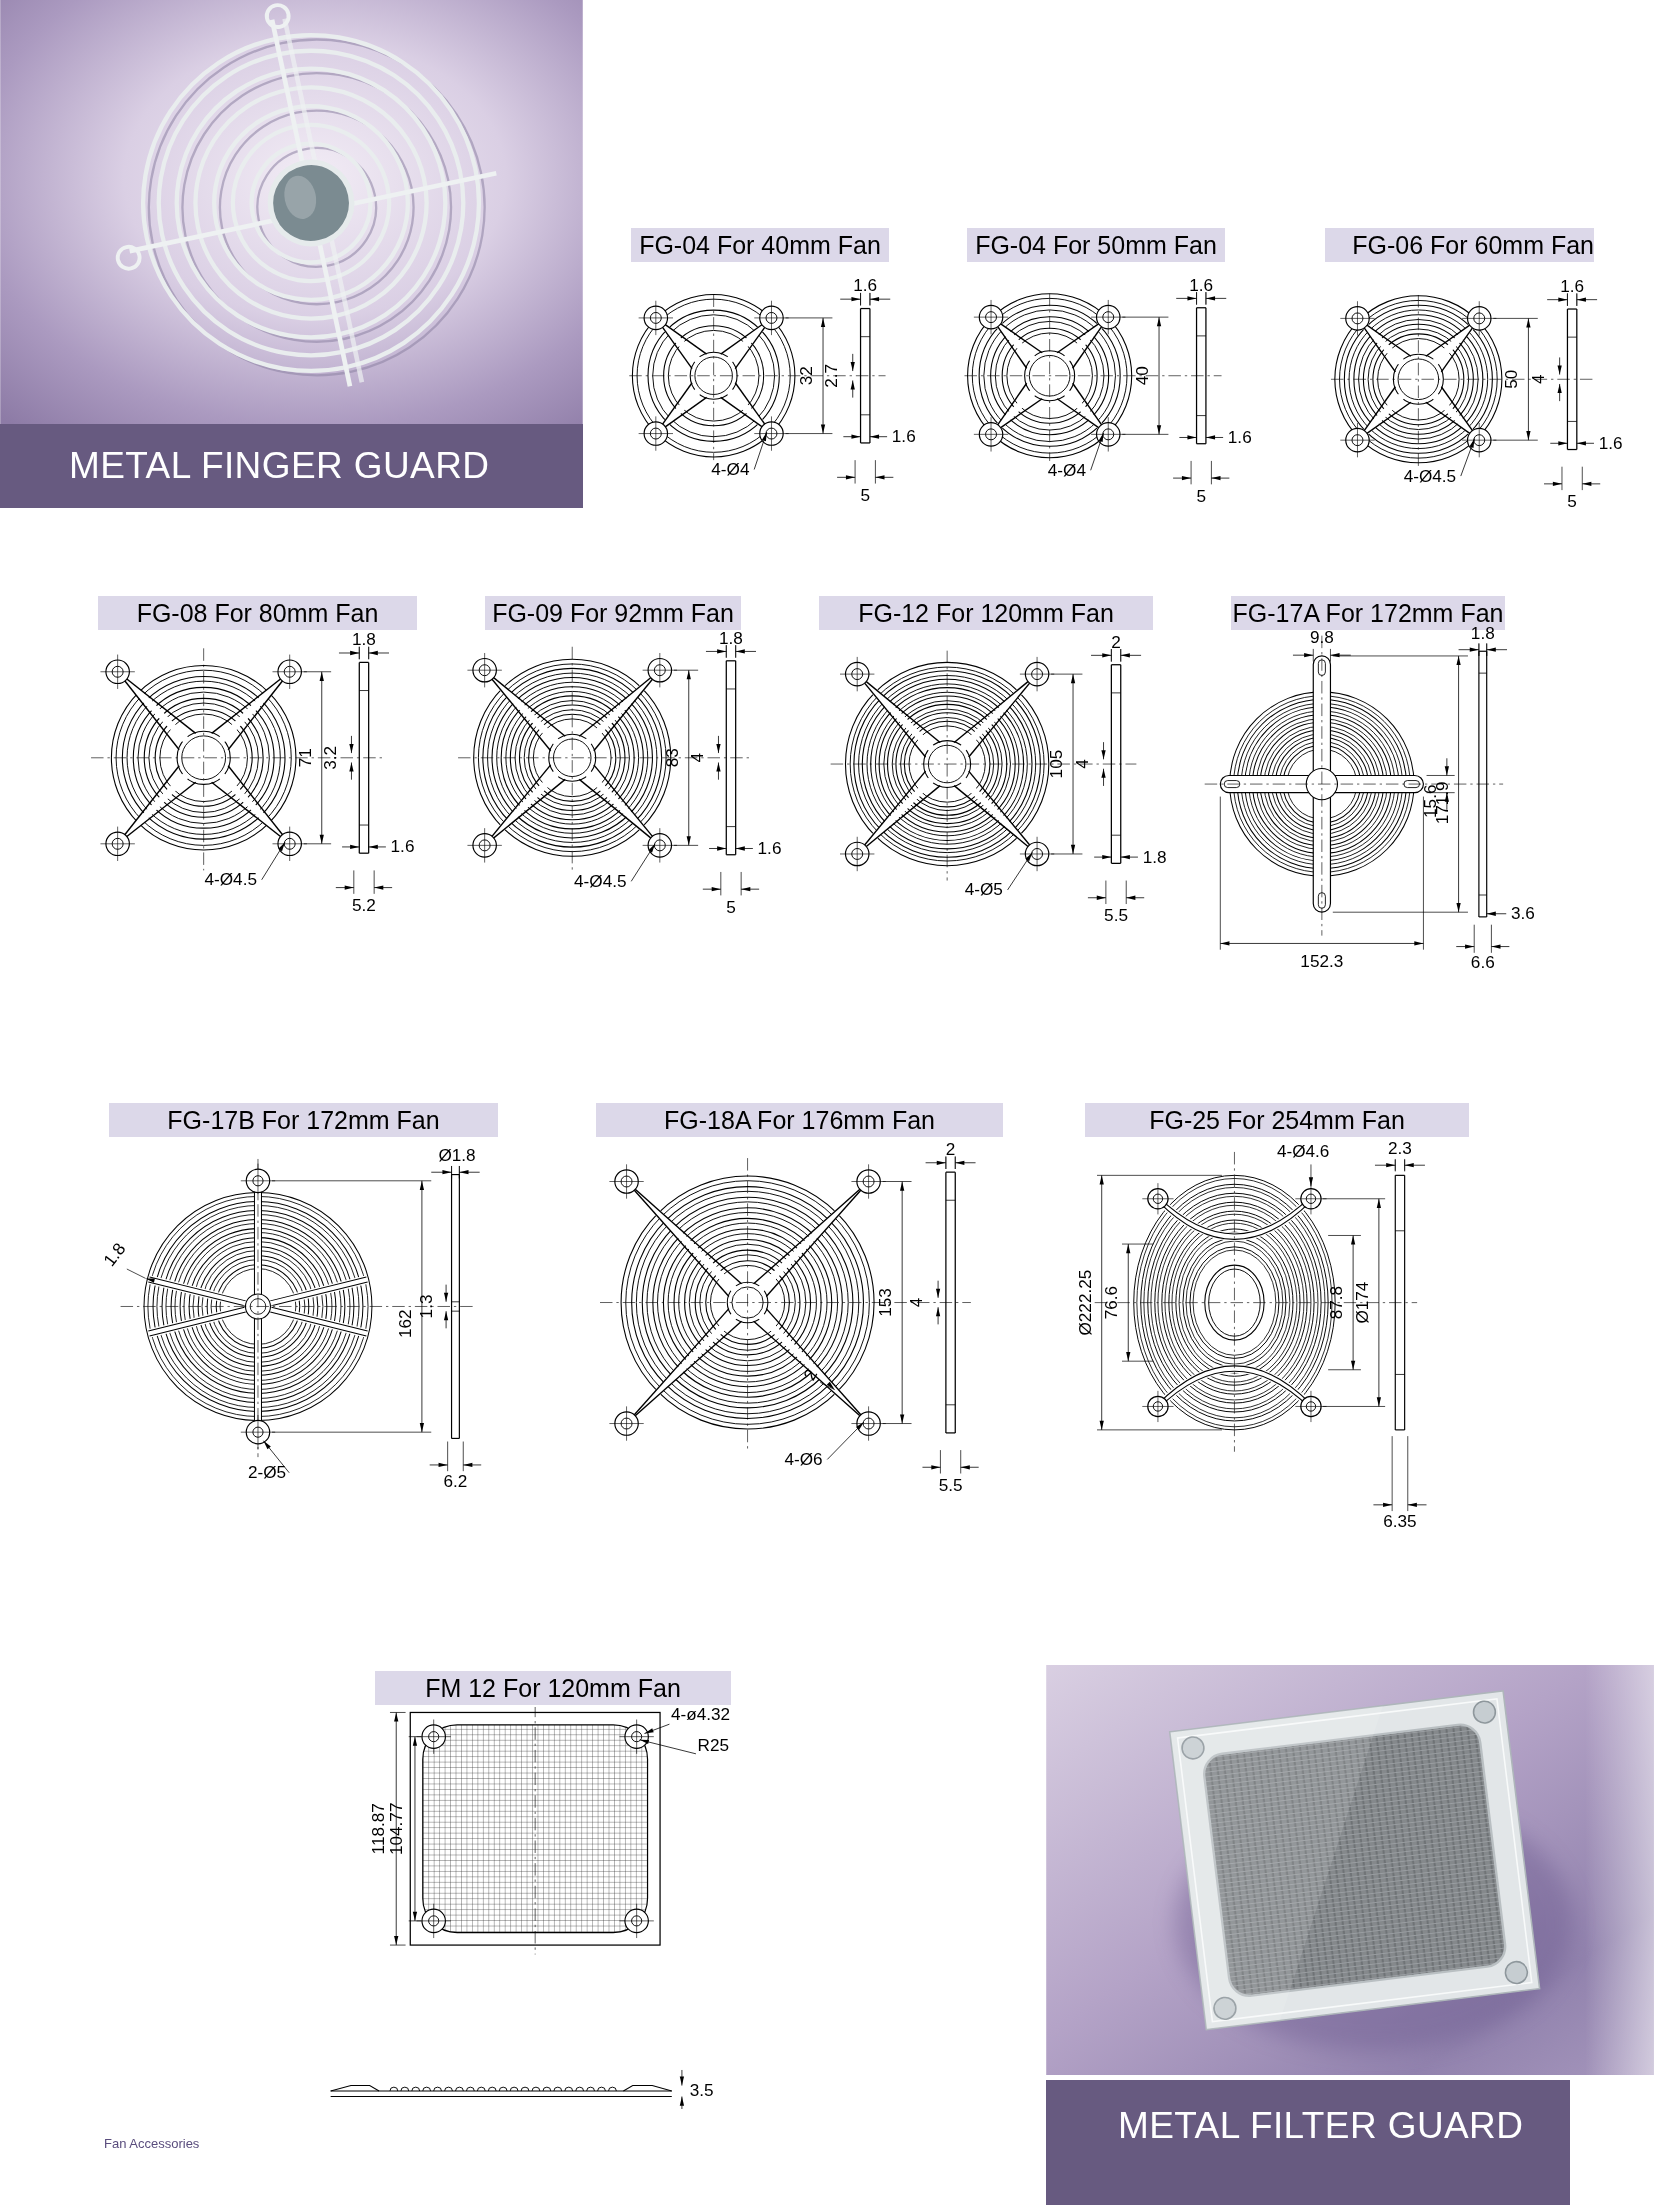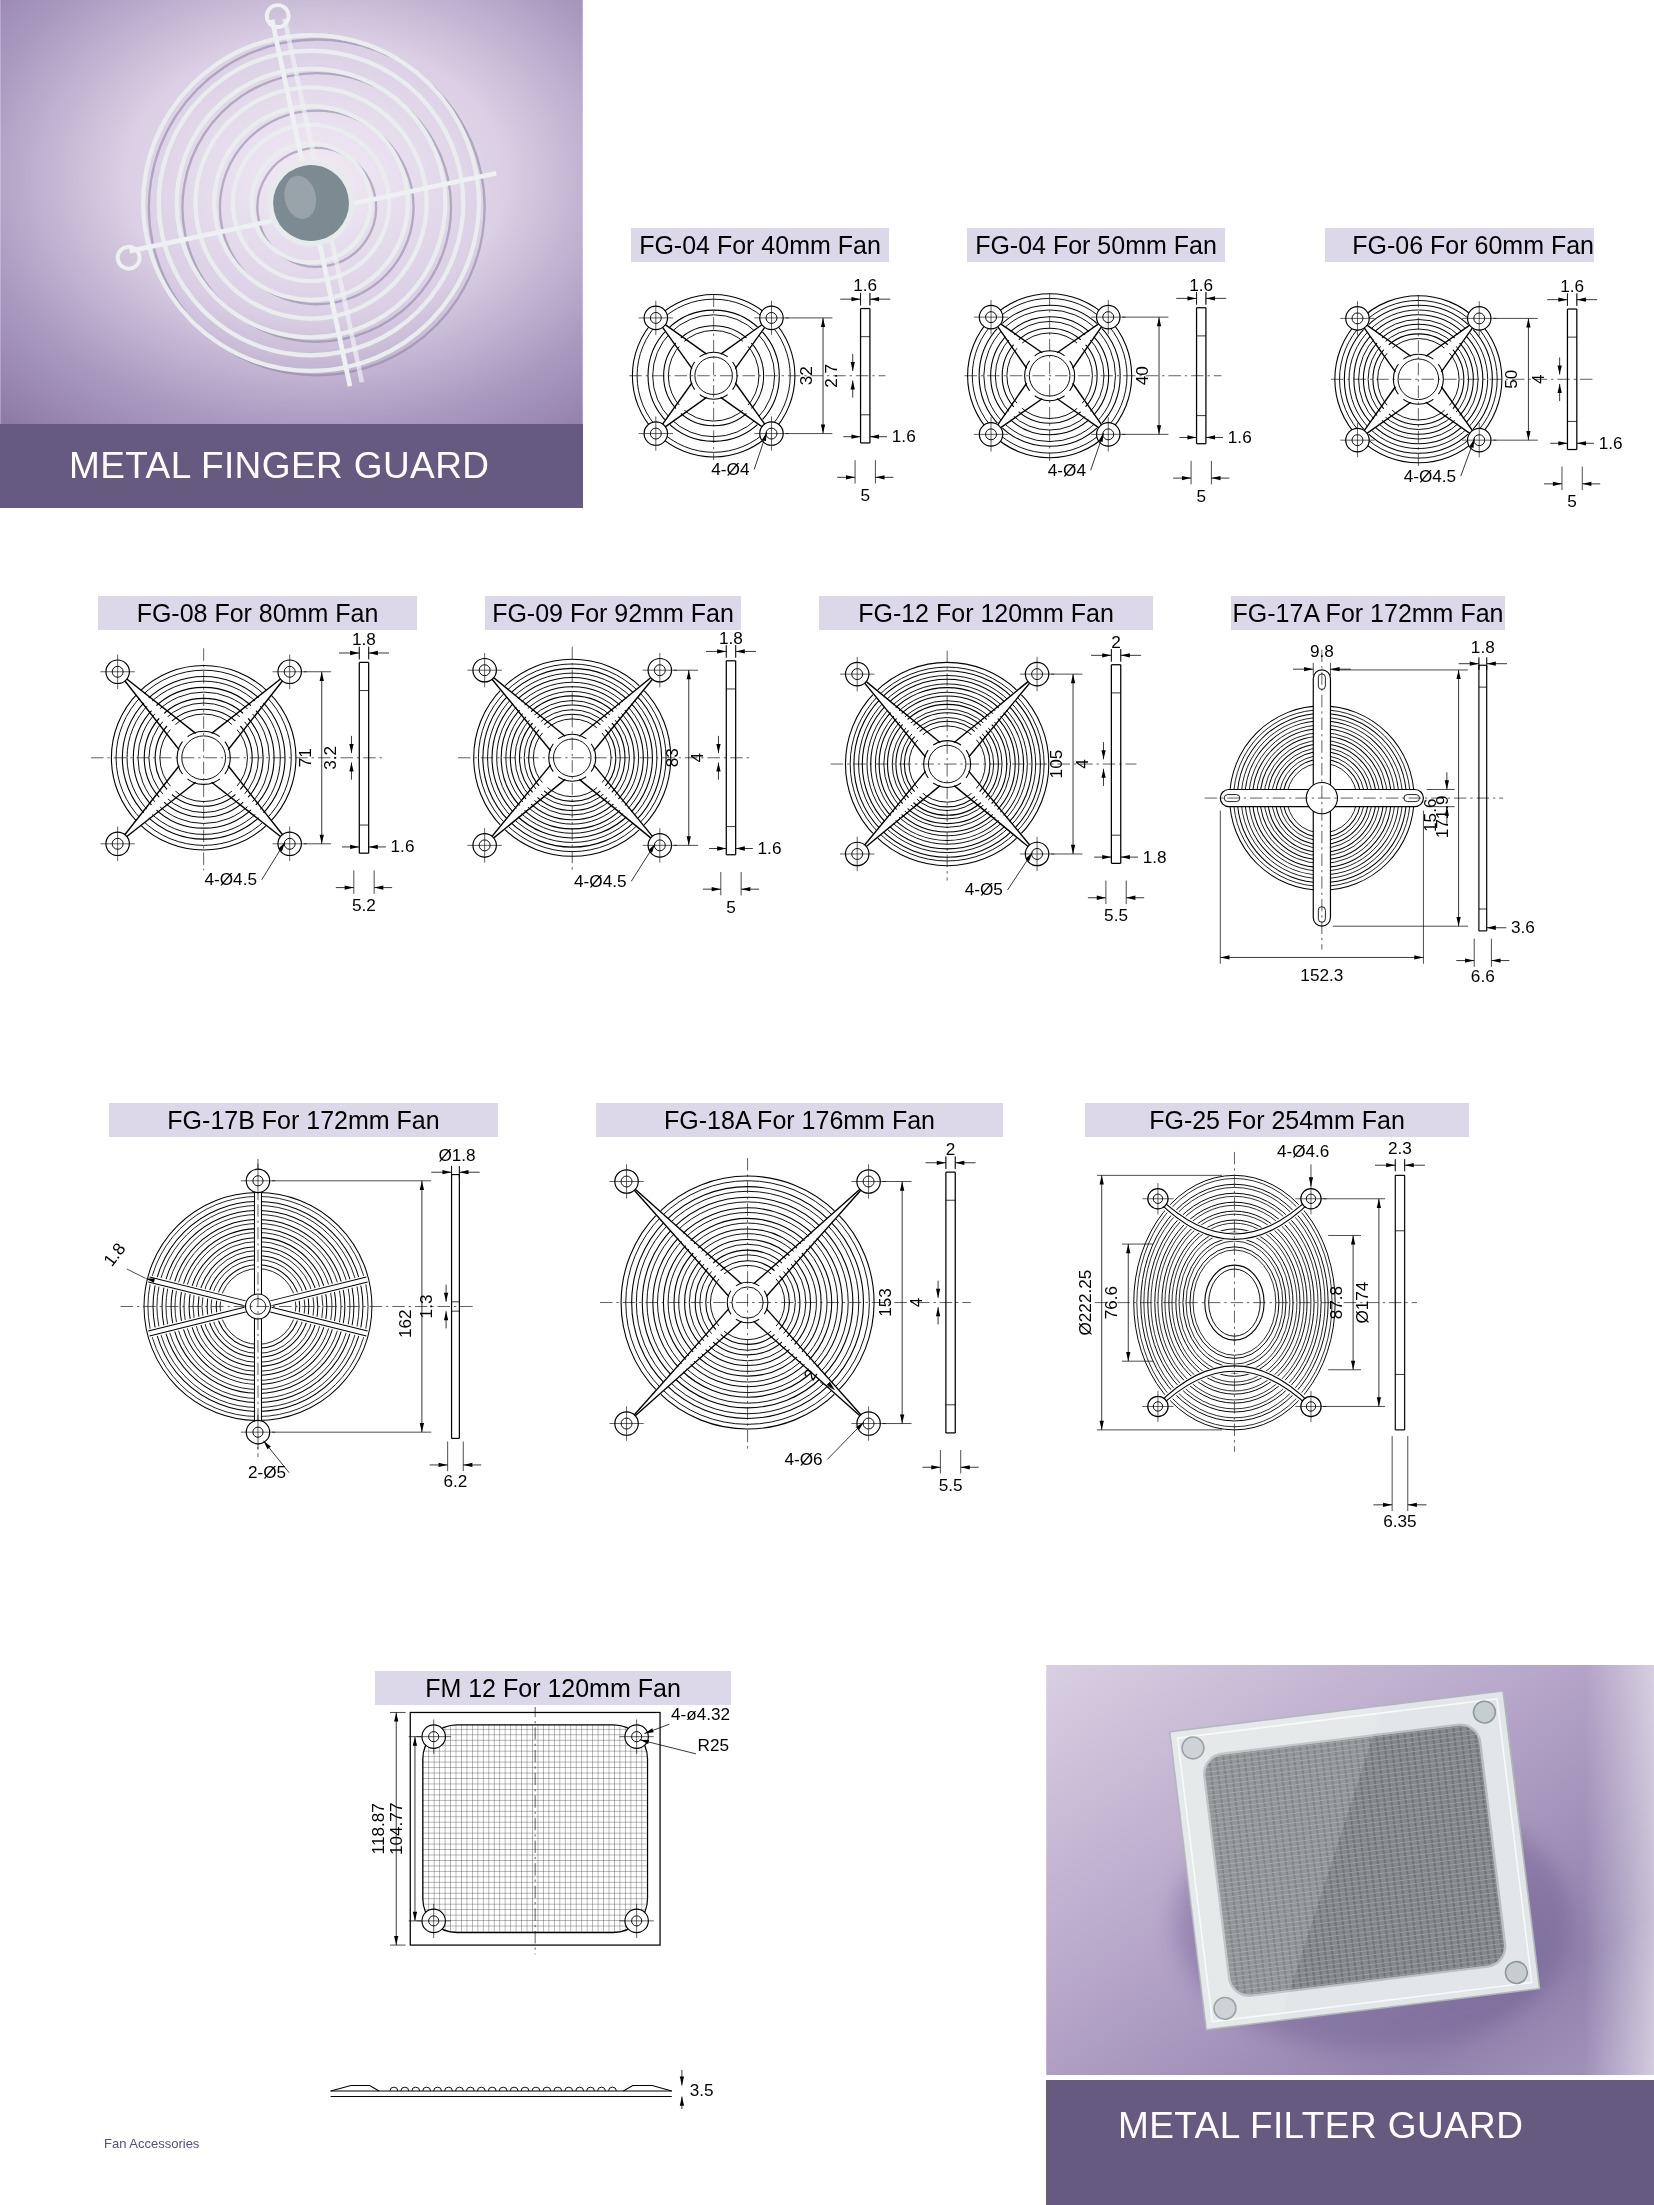--- a/index.html
+++ b/index.html
@@ -2,21 +2,21 @@
 <html style="--banner: #675a80; --hdr: #dcd8e9; --footer: #5a4d7d;font-size:12.5px"><head>
 <meta charset="utf-8">
 <style>
   html,body{margin:0;padding:0;background:#fff;}
   .page{position:relative;width:1654px;height:2205px;background:#fff;overflow:hidden;
         font-family:"Liberation Sans","DejaVu Sans",sans-serif;}
   .photo{position:absolute;}
   .section-banner{position:absolute;background:var(--banner,#675a80);color:#fff;
         font-size:37px;letter-spacing:0.4px;box-sizing:border-box;white-space:nowrap;}
   .finger-banner{left:0;top:424px;width:583px;height:84px;line-height:84px;padding-left:69px;}
-  .filter-banner{left:1046px;top:2080px;width:608px;height:125px;padding-left:72px;padding-top:26.6px;line-height:1;}
+  .filter-banner{left:1046px;top:2080px;width:524px;height:125px;padding-left:72px;padding-top:26.6px;line-height:1;}
   .prod-header{position:absolute;background:var(--hdr,#dcd8e9);color:#000;height:34px;
         line-height:34px;text-align:center;font-size:25px;white-space:nowrap;}
   .drawing{position:absolute;}
   .footer-label{position:absolute;left:104px;top:2136px;font-size:13px;color:var(--footer,#5a4d7d);}
   svg text{font-family:"Liberation Sans","DejaVu Sans",sans-serif;}
 </style>
 </head>
 <body>
 
 <div class="page">
@@ -580,21 +580,21 @@
         <line x1="421" y1="319" x2="421" y2="349" stroke="#000" stroke-width="0.9" fill="none"></line>
         <line x1="372" y1="341" x2="395" y2="341" stroke="#000" stroke-width="1" fill="none"></line>
         <polygon points="395,341 383.3160032599355,338.26426971757775 383.3160032599355,343.73573028242225" fill="#000"></polygon>
         <line x1="421" y1="341" x2="444" y2="341" stroke="#000" stroke-width="1" fill="none"></line>
         <polygon points="421,341 432.6839967400645,343.73573028242225 432.6839967400645,338.26426971757775" fill="#000"></polygon>
         <text x="408" y="371" font-size="22" text-anchor="middle" fill="#000">5.5</text>
         <text x="263.3" y="338" font-size="22" text-anchor="end" fill="#000">4-Ø5</text>
         <line x1="269.3" y1="331" x2="301" y2="283" stroke="#000" stroke-width="1" fill="none"></line>
         <polygon points="301,283 292.2783031244399,291.2420873333668 296.8439608010865,294.25732375731883" fill="#000"></polygon>
       </svg></div>
-  <div class="drawing" id="draw-fg17a" style="left: 1203px; top: 634px; width: 451px; height: 375px;"><svg viewBox="0 0 577 480" width="451" height="375">
+  <div class="drawing" id="draw-fg17a" style="left: 1203px; top: 620px; width: 451px; height: 375px;"><svg viewBox="0 0 577 480" width="451" height="375">
         <circle cx="152" cy="210" r="118" fill="none" stroke="#000" stroke-width="1.3"></circle>
         <circle cx="152" cy="210" r="113" fill="none" stroke="#000" stroke-width="1.1"></circle>
         <circle cx="152" cy="210" r="108.25" fill="none" stroke="#000" stroke-width="1.3"></circle>
         <circle cx="152" cy="210" r="103.25" fill="none" stroke="#000" stroke-width="1.1"></circle>
         <circle cx="152" cy="210" r="98.5" fill="none" stroke="#000" stroke-width="1.3"></circle>
         <circle cx="152" cy="210" r="93.5" fill="none" stroke="#000" stroke-width="1.1"></circle>
         <circle cx="152" cy="210" r="88.75" fill="none" stroke="#000" stroke-width="1.3"></circle>
         <circle cx="152" cy="210" r="83.75" fill="none" stroke="#000" stroke-width="1.1"></circle>
         <circle cx="152" cy="210" r="79" fill="none" stroke="#000" stroke-width="1.3"></circle>
         <circle cx="152" cy="210" r="74" fill="none" stroke="#000" stroke-width="1.1"></circle>

